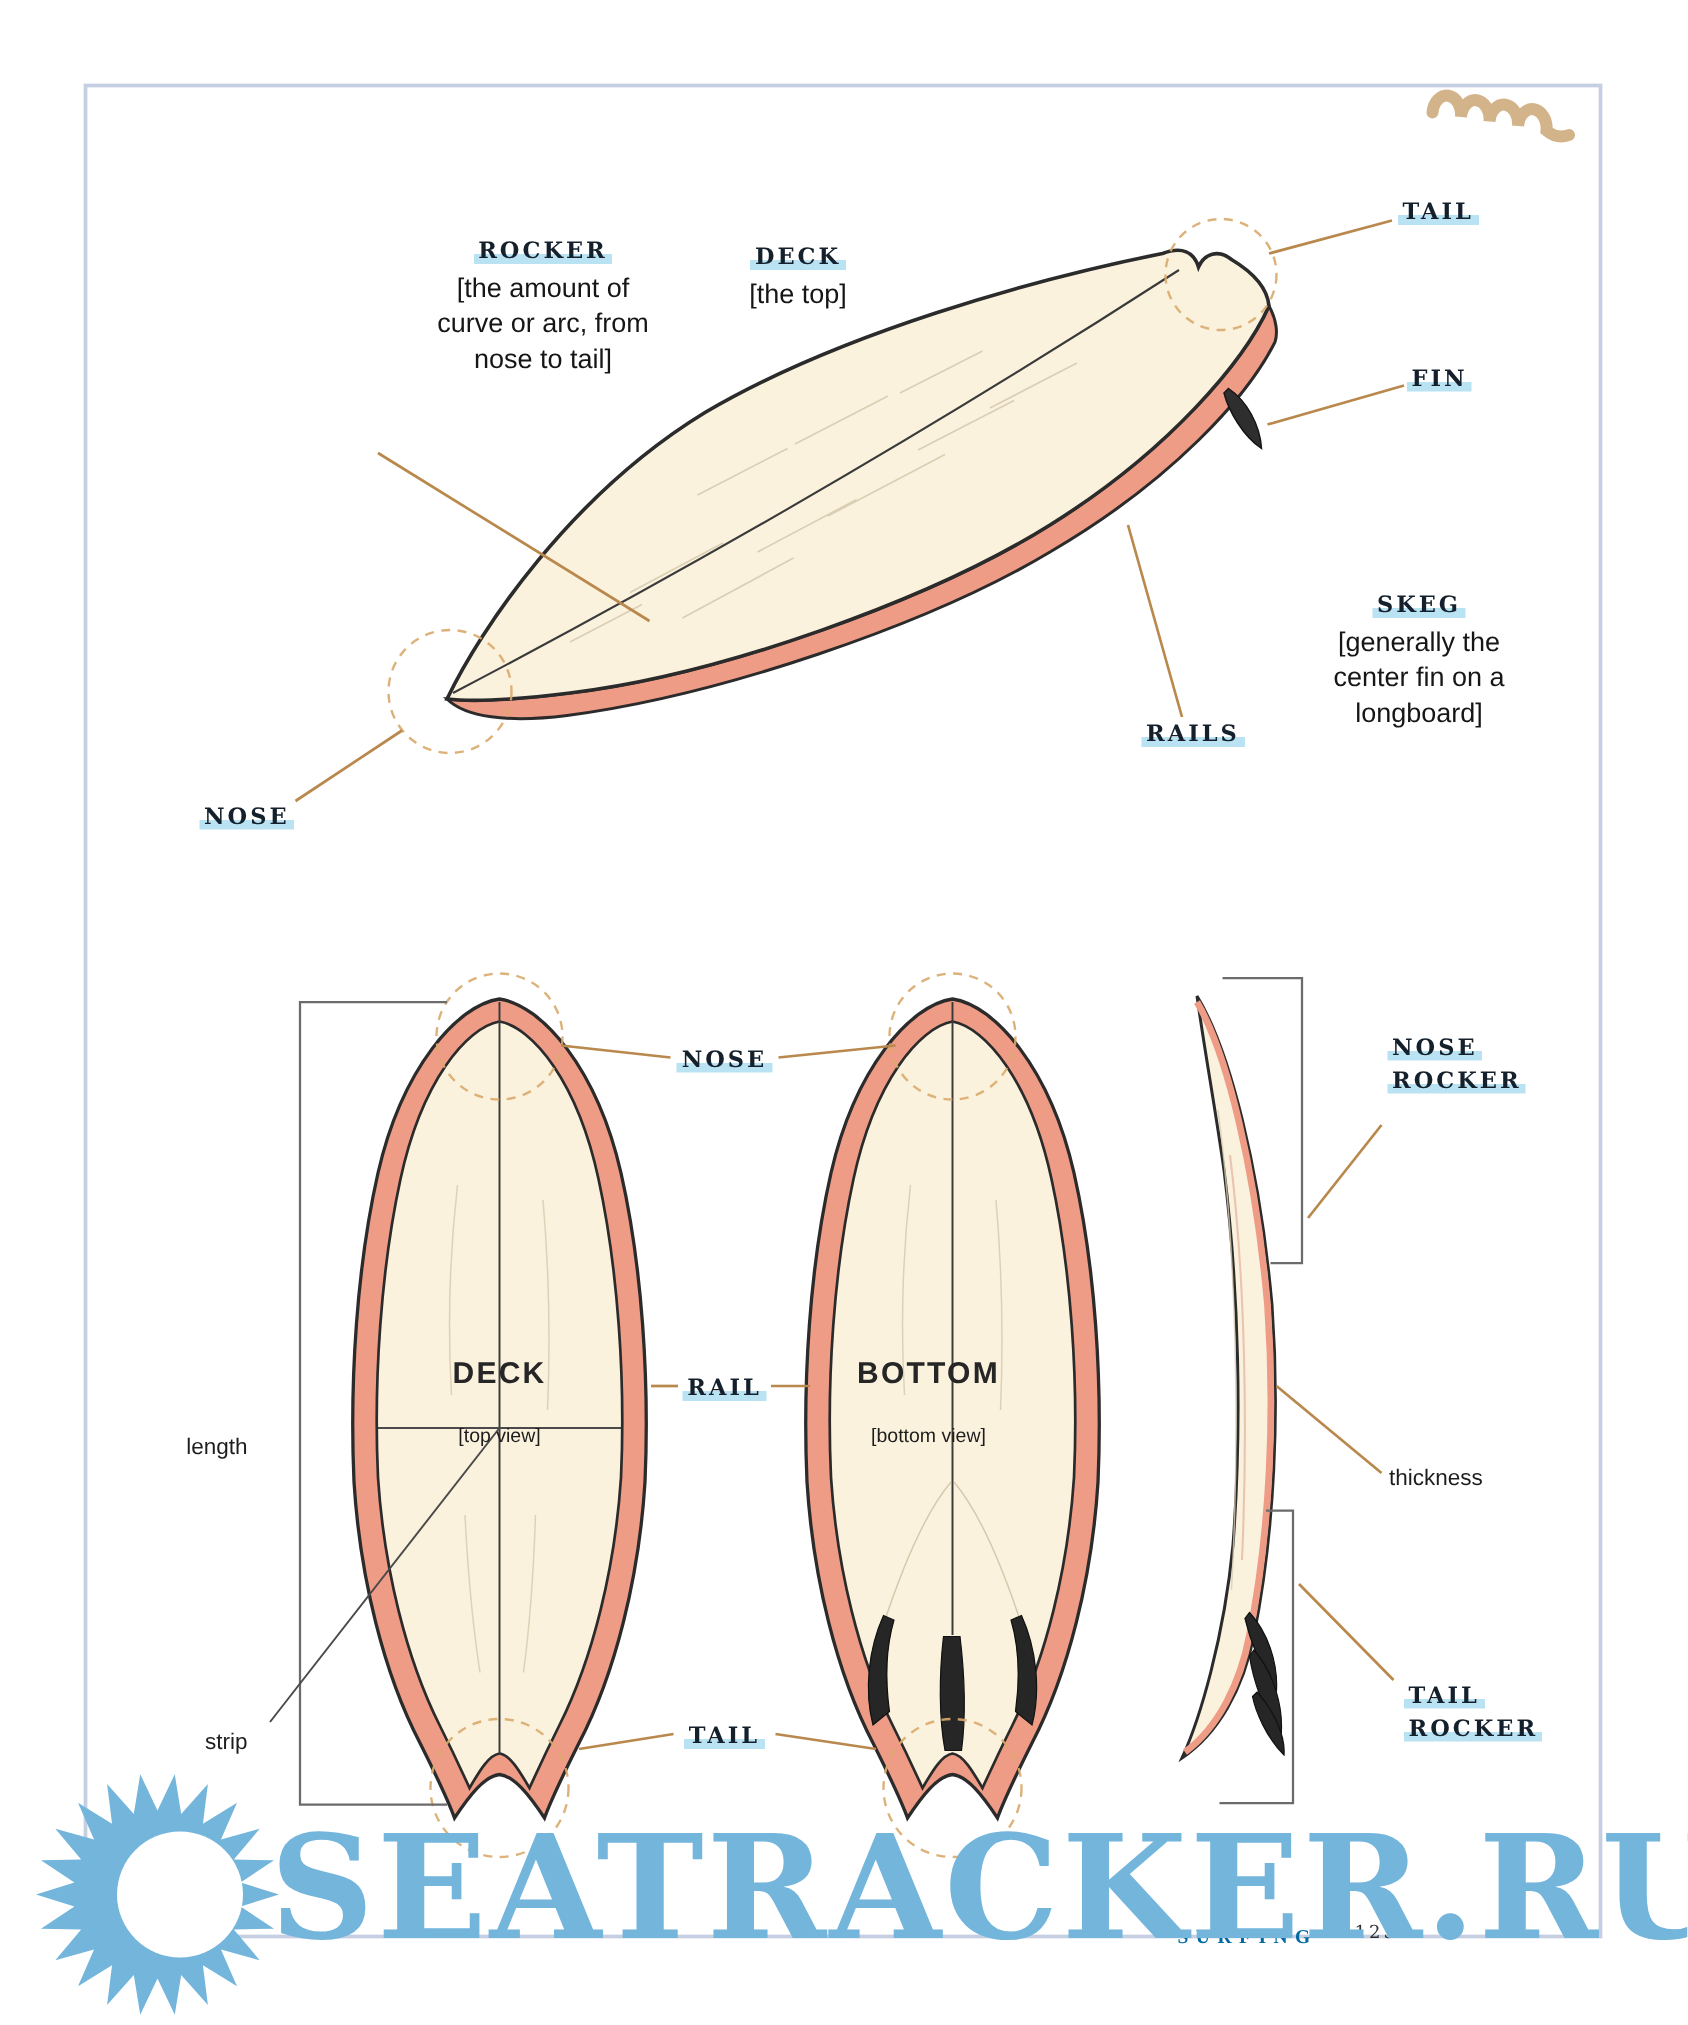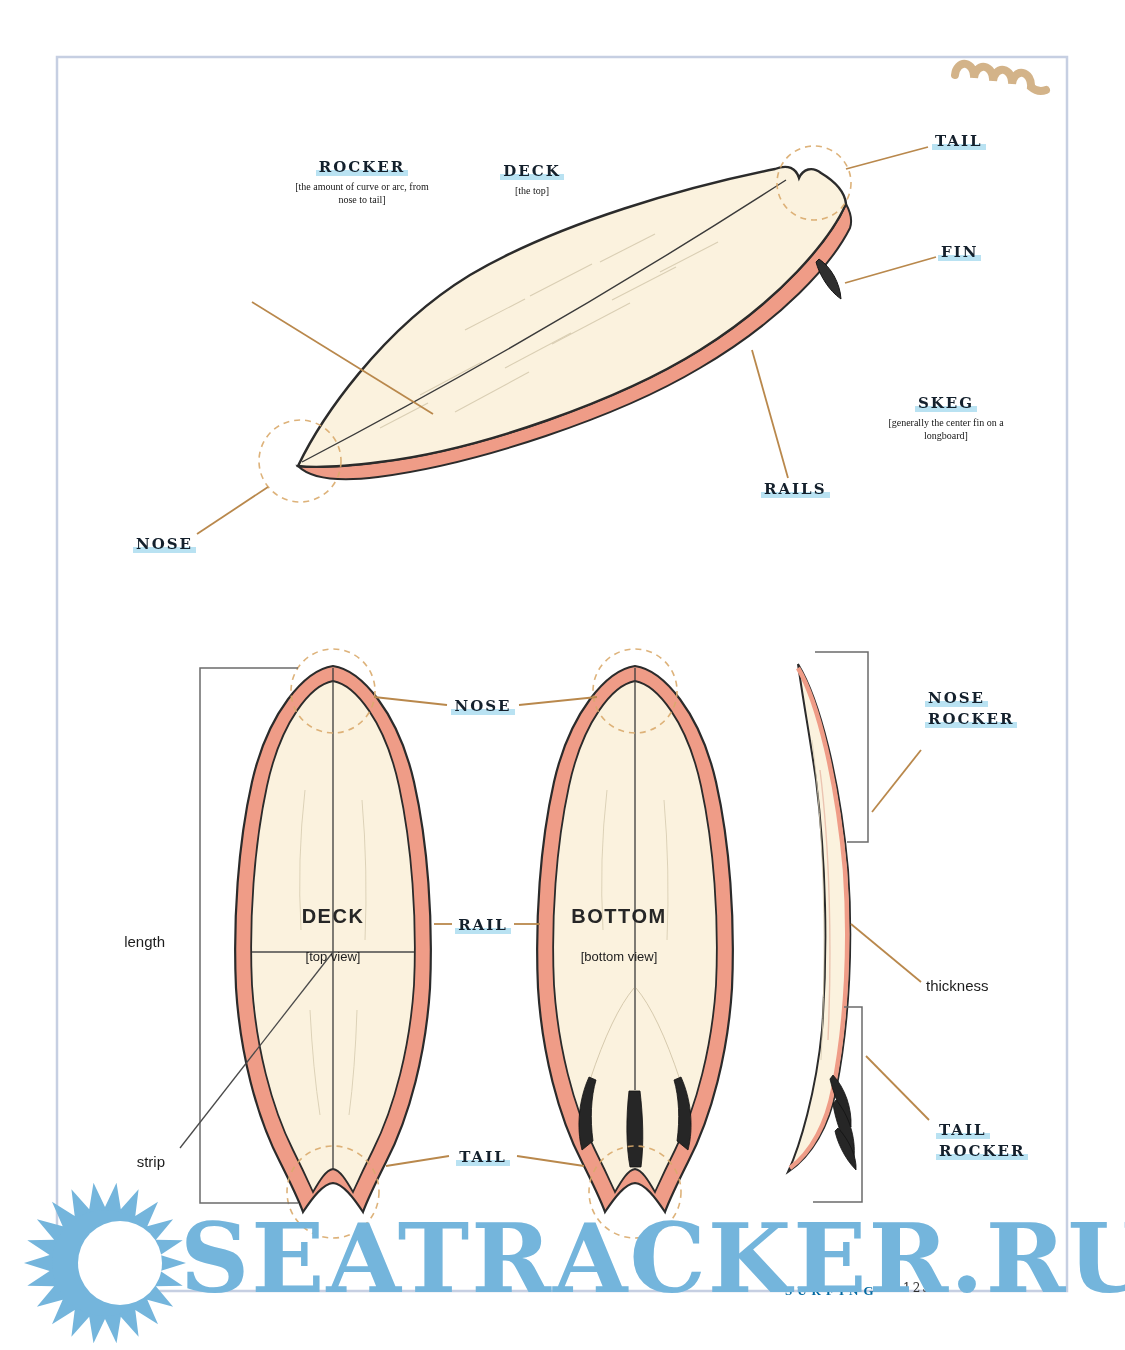--- a/index.html
+++ b/index.html
@@ -5,21 +5,21 @@
   * { margin:0; padding:0; box-sizing:border-box; }
   html,body { background:#ffffff; }
   .page { position:relative; width:1125px; height:1350px; background:#ffffff; overflow:hidden;
           font-family:"Liberation Sans", sans-serif; }
   .art { position:absolute; left:0; top:0; z-index:1; }
 
   .lbl { position:absolute; z-index:3; }
   .ser { font-family:"DejaVu Serif", serif; font-weight:700;
          font-size:15px; letter-spacing:2px; color:#14202c; }
   .hl  { background:linear-gradient(to top, #b9e2f2 36%, rgba(0,0,0,0) 36%); padding:0 3px; display:inline-block; }
-  .desc { font-family:Liberation Serif, serif; font-size:10px; font-weight:400;
+  .desc { font-family:Liberation Sans, sans-serif; font-size:18px; font-weight:400;
           color:#161616; line-height:1.3; margin-top:4px; }
   .center { text-align:center; }
   .right  { text-align:right; }
 
   .meas { position:absolute; z-index:3; font-family:"Liberation Sans", sans-serif;
           font-size:15px; color:#1d1d1d; }
 
   .viewtitle { position:absolute; z-index:3; text-align:center; }
   .viewtitle .vt { font-family:"Liberation Sans", sans-serif; font-weight:700; font-size:20px;
                    letter-spacing:1.5px; color:#262626; }
@@ -253,21 +253,21 @@
 
   <div class="viewtitle" style="left:253px; top:905px; width:160px;">
     <div class="vt">DECK</div>
     <div class="vs">[top view]</div>
   </div>
   <div class="viewtitle" style="left:555px; top:905px; width:128px;">
     <div class="vt">BOTTOM</div>
     <div class="vs">[bottom view]</div>
   </div>
 
-  <div class="meas right" style="left:90px; top:933px; width:75px;">length</div>
+  <div class="meas right" style="left:90px; top:956px; width:75px;">length</div>
   <div class="meas right" style="left:90px; top:1153px; width:75px;">strip</div>
   <div class="meas" style="left:926px; top:977px;">thickness</div>
 
   <div class="lbl stack" style="left:925px; top:689px;">
     <div><span class="ser hl">NOSE</span></div>
     <div><span class="ser hl">ROCKER</span></div>
   </div>
   <div class="lbl stack" style="left:936px; top:1121px;">
     <div><span class="ser hl">TAIL</span></div>
     <div><span class="ser hl">ROCKER</span></div>

